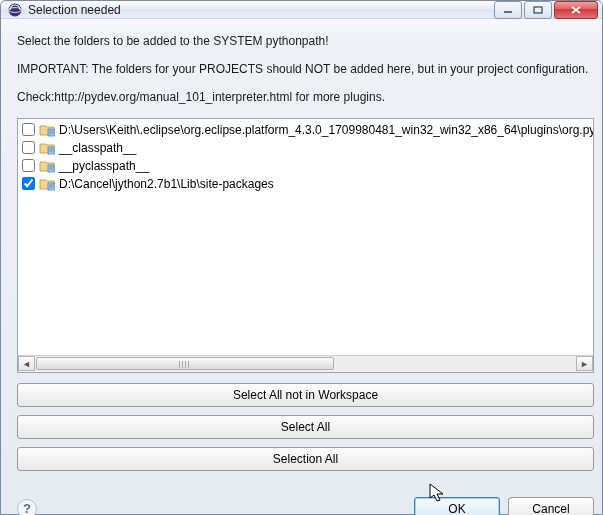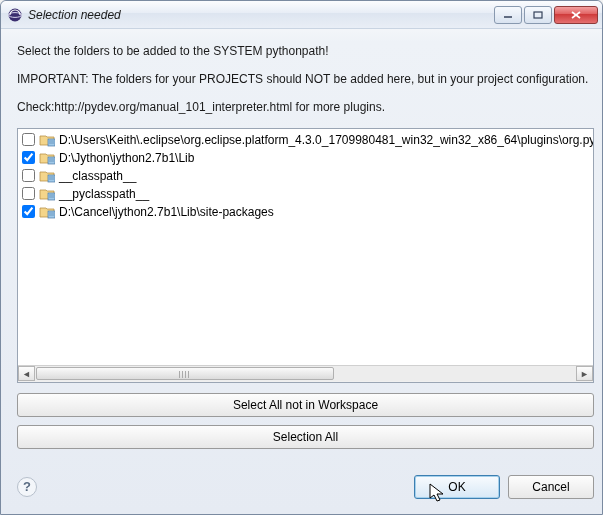--- a/index.html
+++ b/index.html
@@ -13,28 +13,27 @@
   .window {
     width: 603px;
     height: 515px;
     background: linear-gradient(to bottom, #fdfdfe 0%, #eef2f7 8%, #e6ebf3 100%);
     border: 1px solid #7a8aa0;
     border-radius: 6px 6px 0 0;
     position: relative;
     box-shadow: 0 0 6px rgba(0,0,0,0.2);
   }
   .titlebar {
-    height: 28px;
+    height: 18px;
     background: linear-gradient(to bottom, #fbfcfe 0%, #e7edf6 45%, #dde5f0 46%, #e9eef6 100%);
     border-bottom: 1px solid #c9d4e2;
     border-radius: 6px 6px 0 0;
     display: flex;
     align-items: center;
     padding: 0 4px 0 6px;
-    font-style: italic;
   }
   .titlebar .app-icon {
     width: 16px; height: 16px; margin-right: 5px;
   }
   .titlebar .title {
     flex: 1 1 auto;
     color: #1a1a1a;
     font-size: 12px;
   }
   .win-btns { display: flex; gap: 2px; }
@@ -178,30 +177,20 @@
             <input type="checkbox" style="">
             <span class="folder-icon"><svg viewBox="0 0 16 16">
                 <path d="M1 4 L1 13 L15 13 L15 5 L8 5 L7 4 Z" fill="#f4d58a" stroke="#b9934a" stroke-width="0.8"></path>
                 <rect x="9" y="7" width="7" height="7" fill="#9fc8e8" stroke="#4a7aa6" stroke-width="0.7"></rect>
                 <line x1="10" y1="9" x2="15" y2="9" stroke="#4a7aa6" stroke-width="0.6"></line>
                 <line x1="10" y1="11" x2="15" y2="11" stroke="#4a7aa6" stroke-width="0.6"></line>
               </svg></span>
             <span class="row-label">D:\Users\Keith\.eclipse\org.eclipse.platform_4.3.0_1709980481_win32_win32_x86_64\plugins\org.py</span>
           </div>
           <div class="row">
-            <input type="checkbox" checked="" style="">
-            <span class="folder-icon"><svg viewBox="0 0 16 16">
-                <path d="M1 4 L1 13 L15 13 L15 5 L8 5 L7 4 Z" fill="#f4d58a" stroke="#b9934a" stroke-width="0.8"></path>
-                <rect x="9" y="7" width="7" height="7" fill="#9fc8e8" stroke="#4a7aa6" stroke-width="0.7"></rect>
-                <line x1="10" y1="9" x2="15" y2="9" stroke="#4a7aa6" stroke-width="0.6"></line>
-                <line x1="10" y1="11" x2="15" y2="11" stroke="#4a7aa6" stroke-width="0.6"></line>
-              </svg></span>
-            <span class="row-label">D:\Jython\jython2.7b1\Lib</span>
-          </div>
-          <div class="row">
             <input type="checkbox" style="">
             <span class="folder-icon"><svg viewBox="0 0 16 16">
                 <path d="M1 4 L1 13 L15 13 L15 5 L8 5 L7 4 Z" fill="#f4d58a" stroke="#b9934a" stroke-width="0.8"></path>
                 <rect x="9" y="7" width="7" height="7" fill="#9fc8e8" stroke="#4a7aa6" stroke-width="0.7"></rect>
                 <line x1="10" y1="9" x2="15" y2="9" stroke="#4a7aa6" stroke-width="0.6"></line>
                 <line x1="10" y1="11" x2="15" y2="11" stroke="#4a7aa6" stroke-width="0.6"></line>
               </svg></span>
             <span class="row-label">__classpath__</span>
           </div>
           <div class="row">
@@ -231,20 +220,21 @@
           <div class="thumb">
               <div class="grip"></div>
             </div>
         </div>
         <div class="arrow">►</div>
       </div>
     </div>
 
     <div class="btnrow">
       <button class="dlg">Select All not in Workspace</button>
+      <button class="dlg">Select All</button>
       <button class="dlg">Selection All</button>
     </div>
 
     <div class="btnrow2">
       <div class="help-icon">?</div>
       <button class="dlg default" style="min-width:86px">OK</button>
       <button class="dlg" style="min-width:86px">Cancel</button>
     </div>
   </div>
 

